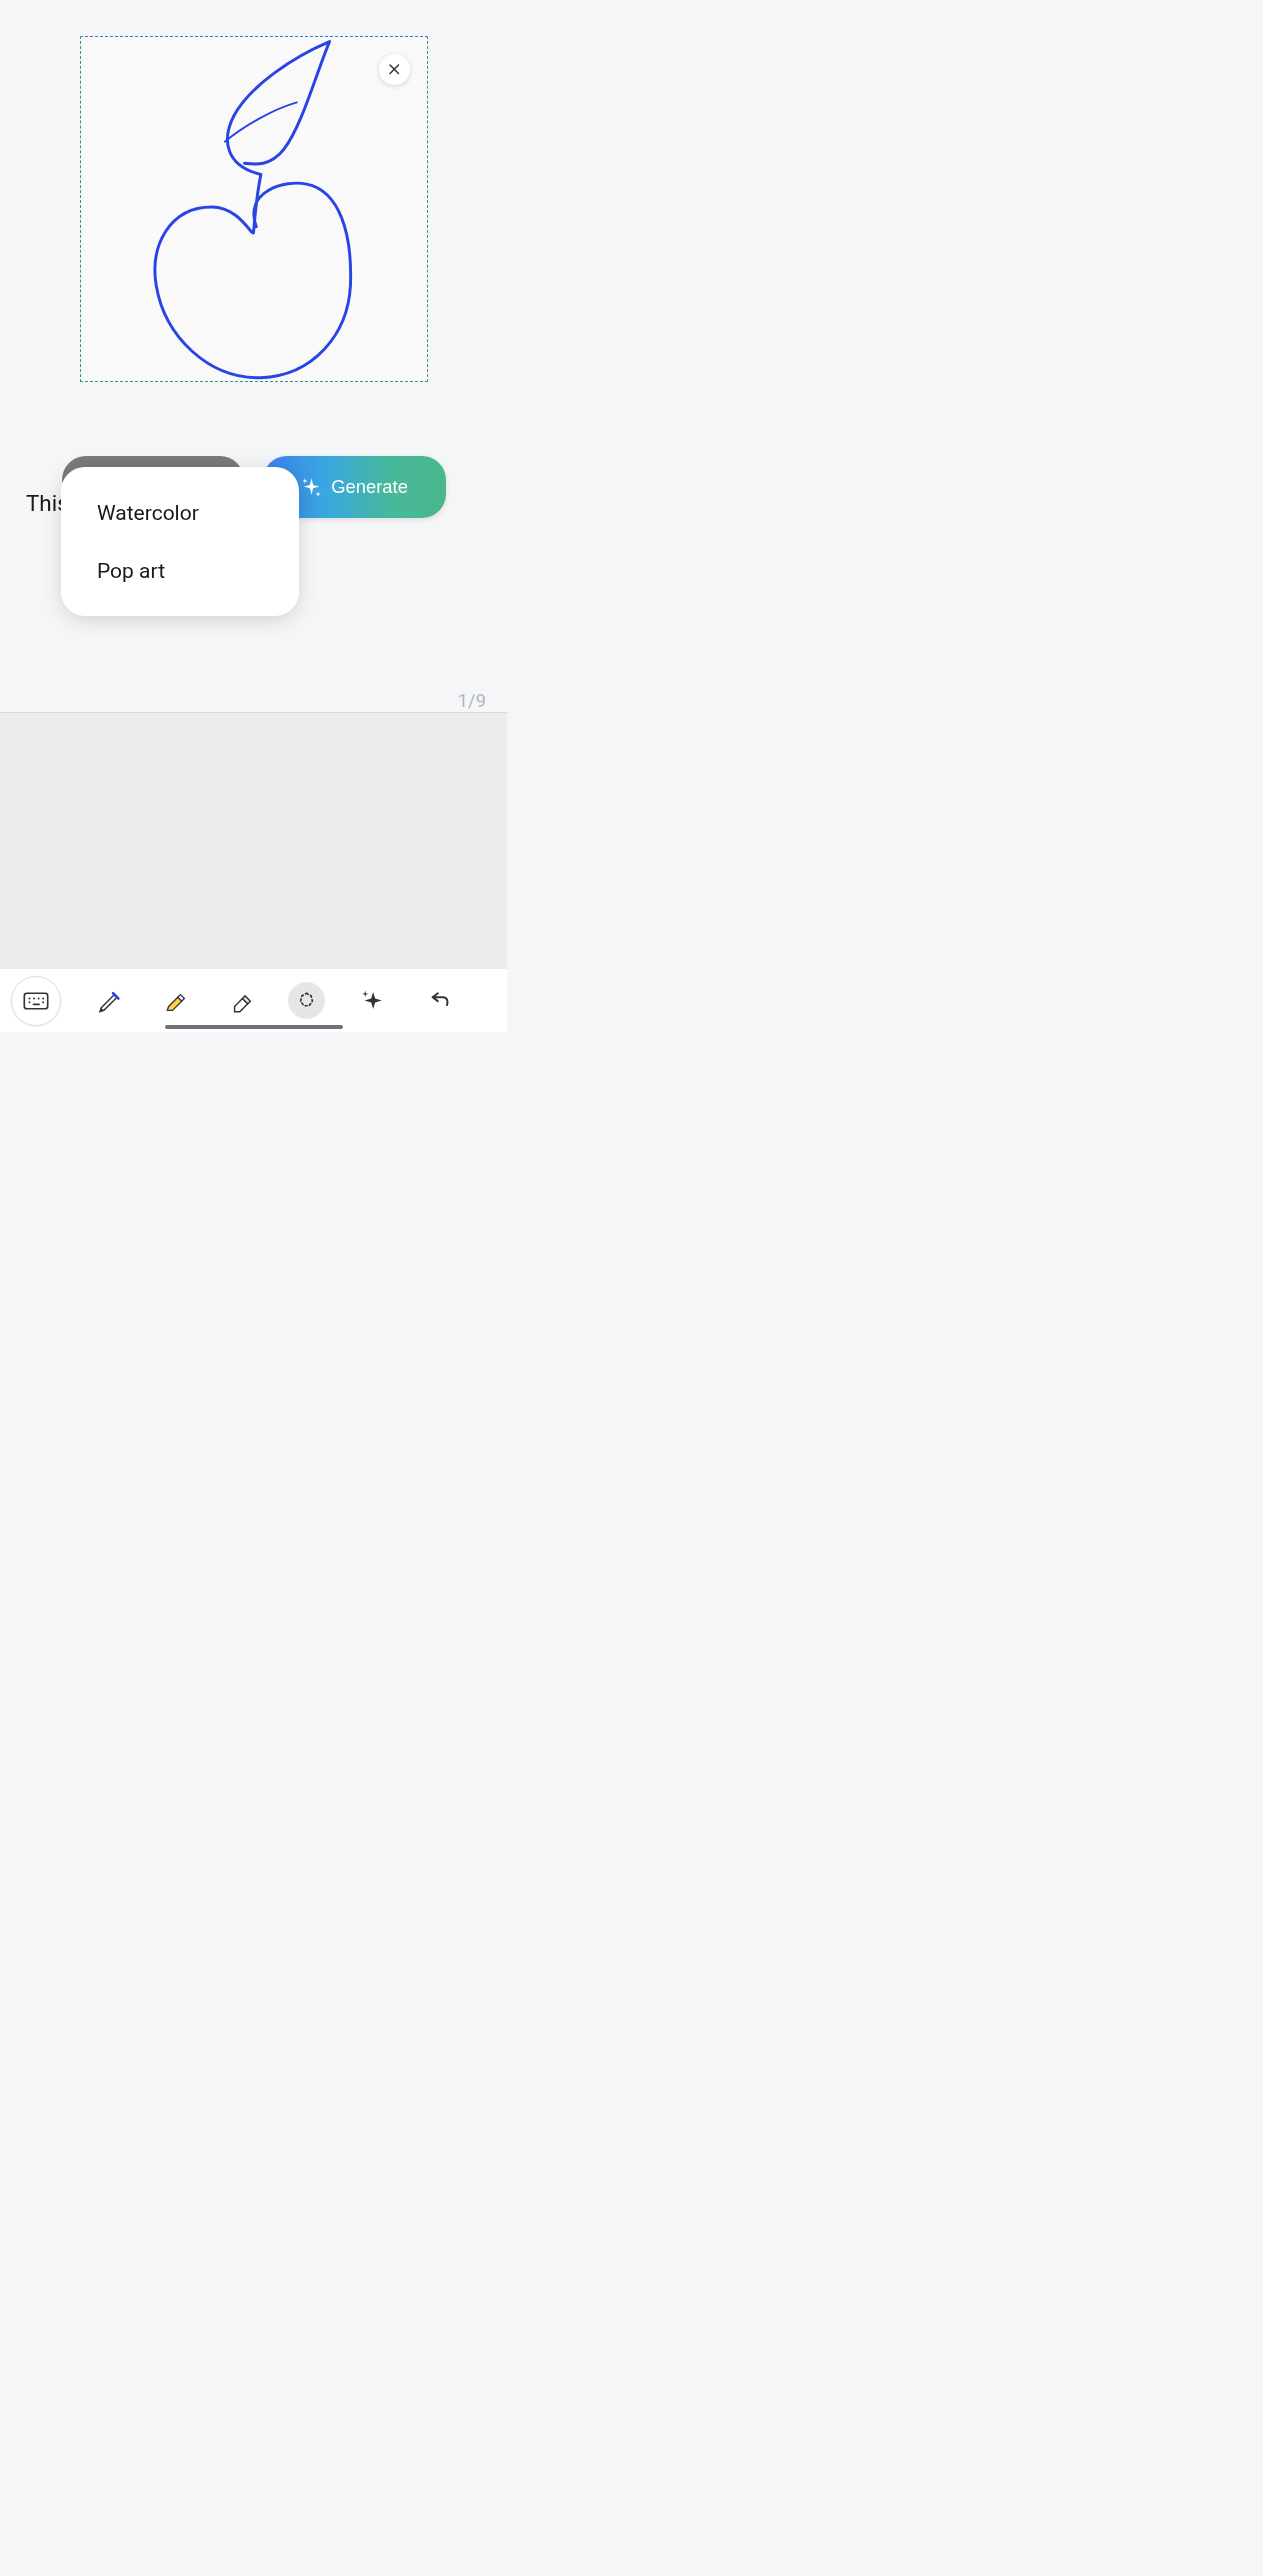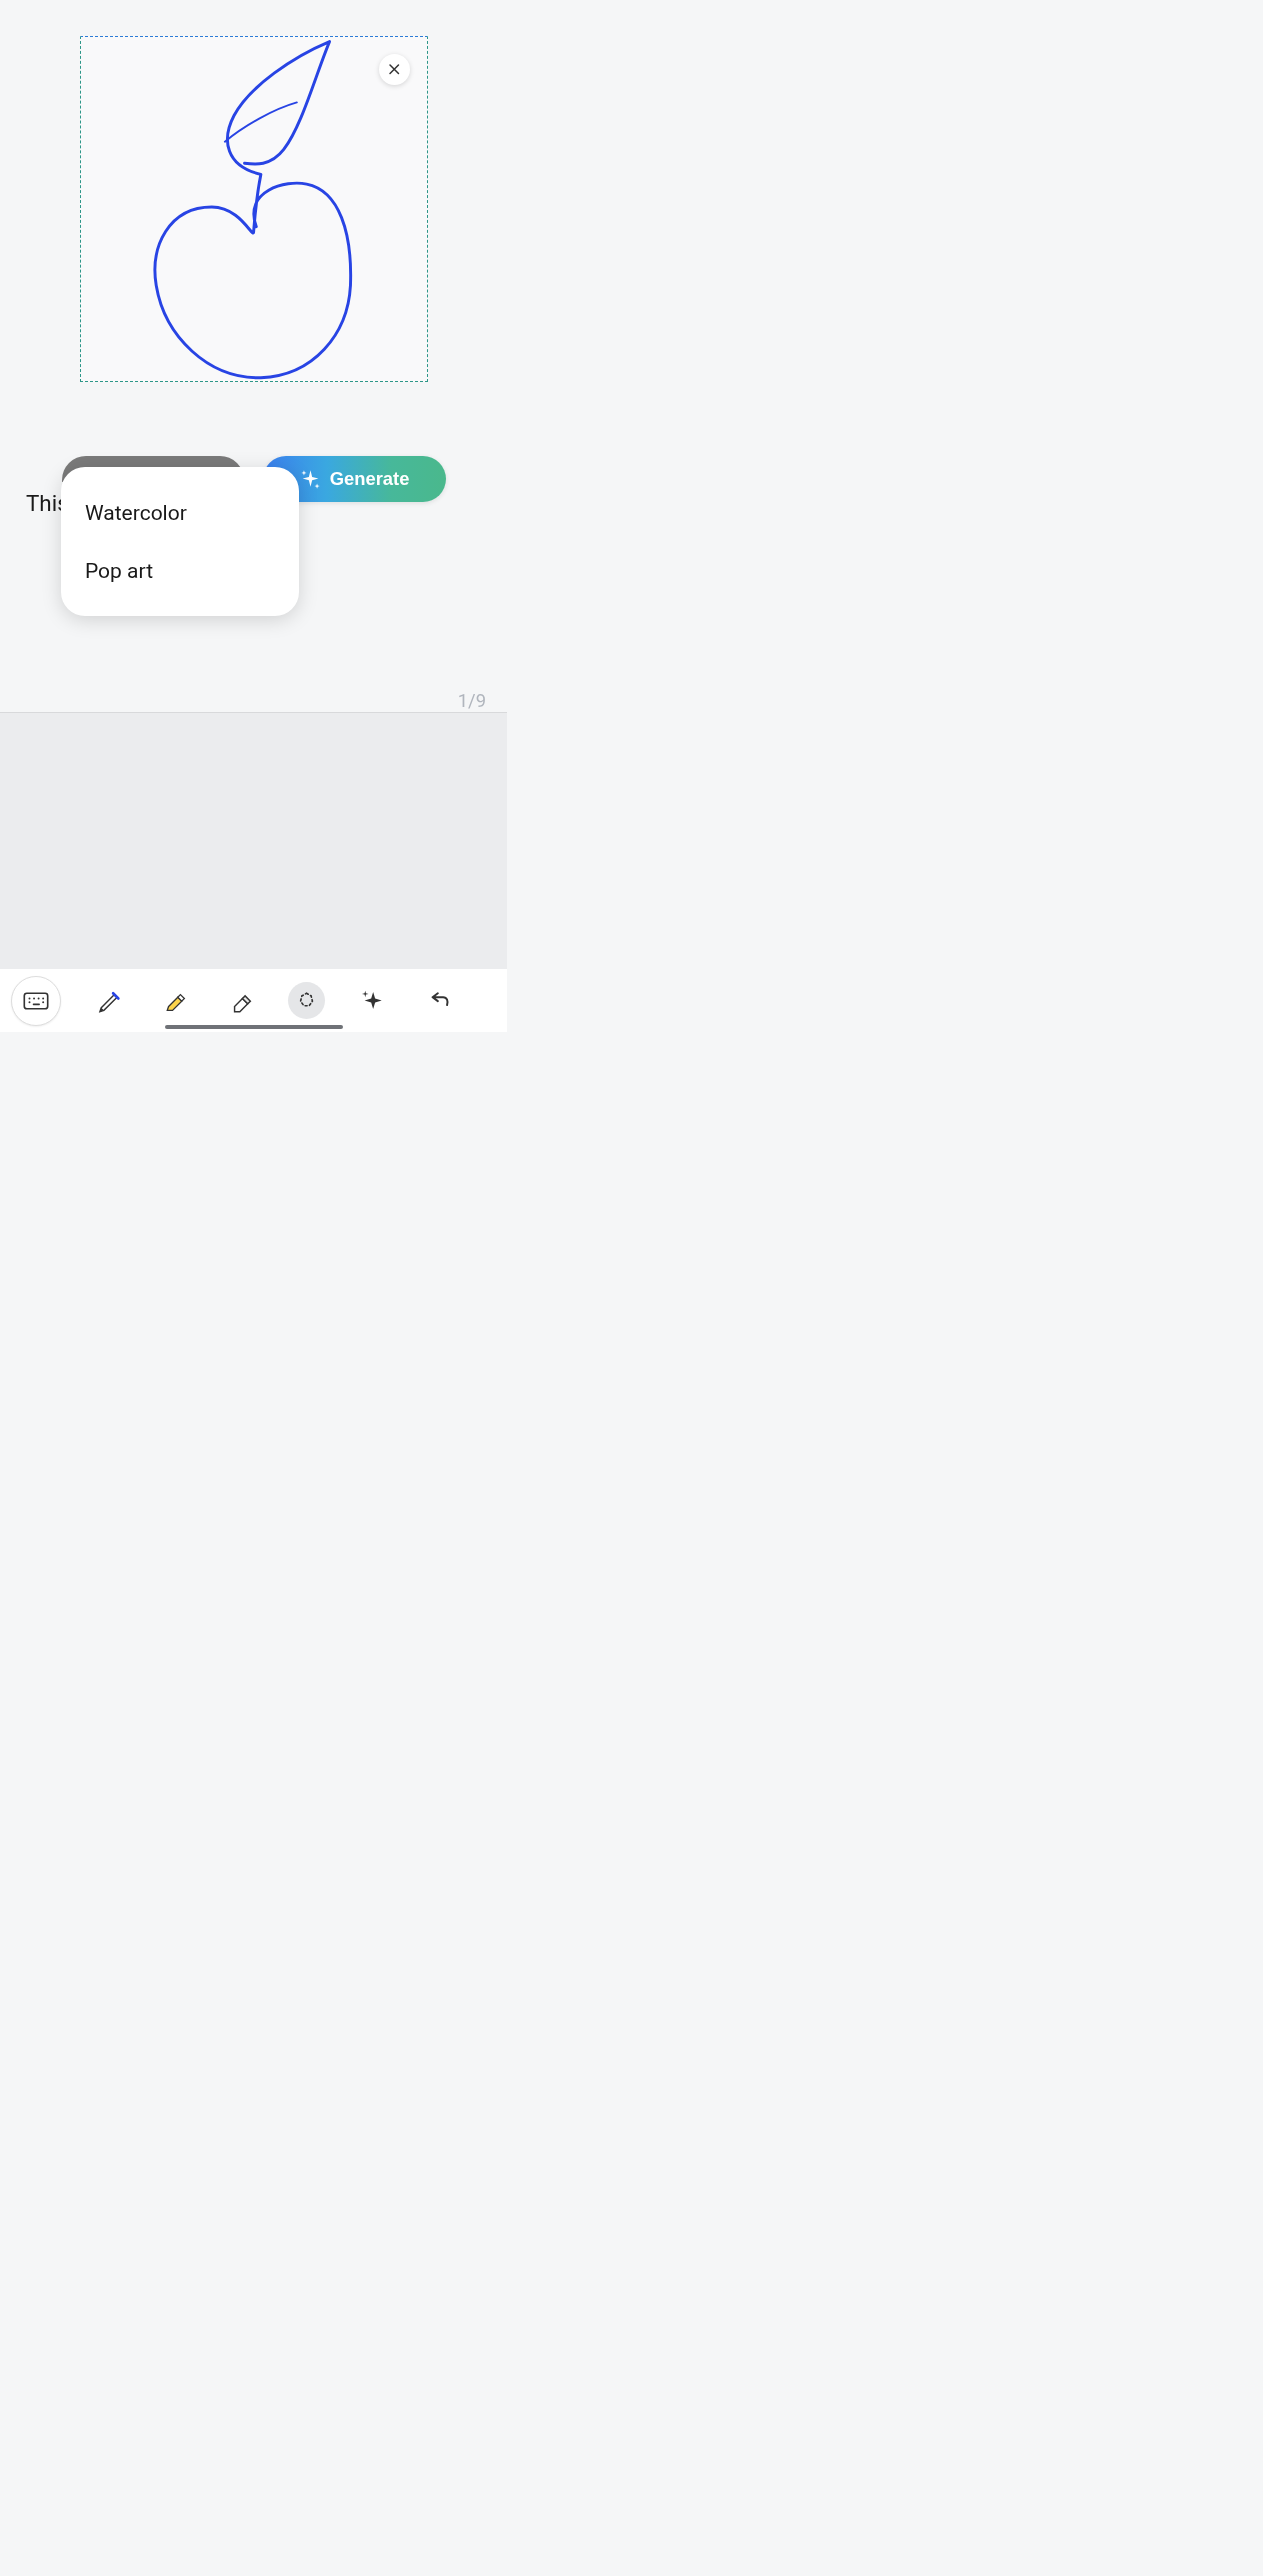--- a/index.html
+++ b/index.html
@@ -50,27 +50,27 @@
       top: 0;
       left: 0;
       width: 100%;
       height: 100%;
     }
     .generate-button {
       position: absolute;
       top: 456px;
       left: 263px;
       width: 183px;
-      height: 46px;
+      height: 62px;
       border: none;
       border-radius: 24px;
       background: linear-gradient(90deg, #3b7fef 0%, #3aa8e0 35%, #47b89a 70%, #4ab88c 100%);
       color: #fff;
       font-size: 18.4px;
-      font-weight: 700;
+      font-weight: 400;
       display: flex;
       align-items: center;
       justify-content: center;
       gap: 9.2px;
       cursor: pointer;
       box-shadow: 0 1.3px 5.3px rgba(0,0,0,0.1);
     }
     .generate-button svg { width: 21px; height: 21px; }
     .hidden-text {
       position: absolute;
@@ -93,21 +93,21 @@
       top: 467px;
       left: 61px;
       width: 238px;
       background: #ffffff;
       border-radius: 24px;
       box-shadow: 0 4px 20px rgba(0,0,0,0.15);
       padding: 16.5px 0;
       z-index: 10;
     }
     .dropdown-item {
-      padding: 17px 24px;
+      padding: 17px 36px;
       font-size: 21px;
       color: #1a1a1a;
       cursor: pointer;
       display: flex;
       align-items: center;
       justify-content: space-between;
     }
     .dropdown-item.selected {
       color: #2b7bd6;
     }

